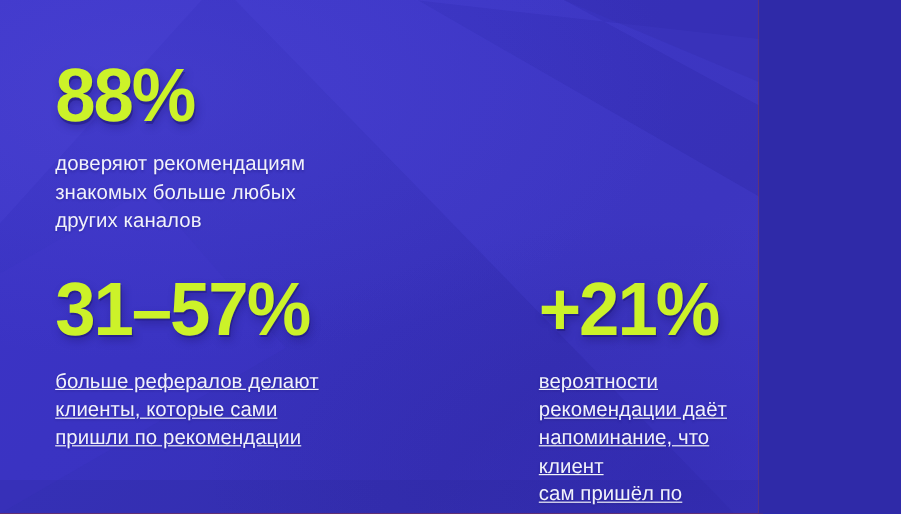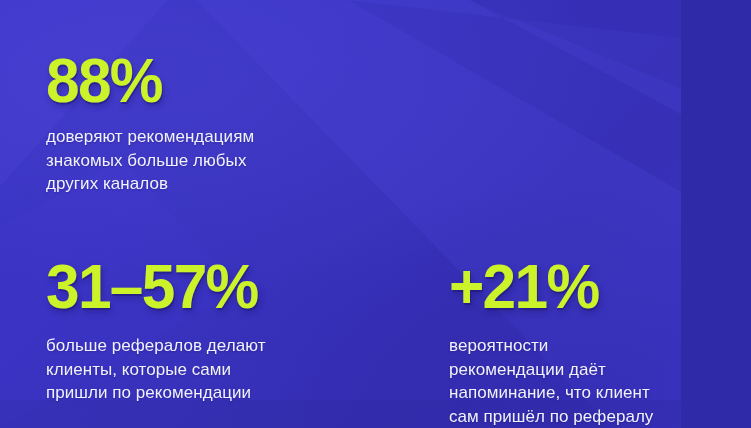--- a/index.html
+++ b/index.html
@@ -3,21 +3,21 @@
 <meta charset="utf-8">
 <style>
   html, body {
     margin: 0;
     padding: 0;
     background: #2f2aa8;
   }
 
   #stage {
     position: relative;
-    width: 681px;
+    width: 632px;
     height: 428px;
     overflow: hidden;
     background: #c2410c;
     font-family: "Liberation Sans", "DejaVu Sans", sans-serif;
     -webkit-font-smoothing: antialiased;
   }
 
   
   .bg-base {
     position: absolute;
@@ -49,21 +49,21 @@
   }
 
   .stat {
     position: absolute;
   }
 
   .stat-col-left  { left: 46px; }
   .stat-col-right { left: 449px; }
 
   .stat-row-top    { top: 48px; }
-  .stat-row-bottom { top: 226px; margin-top: 28px; }
+  .stat-row-bottom { top: 226px; }
 
   .stat-number {
     display: block;
     color: #ccf229;
     font-size: 63px;
     line-height: 64px;
     font-weight: 700;
     letter-spacing: -1.8px;
     font-stretch: condensed;
     white-space: nowrap;
@@ -81,20 +81,21 @@
     font-size: 17px;
     line-height: 23.5px;
     font-weight: 400;
     letter-spacing: 0.05px;
     white-space: pre-line;
     text-shadow: 0 1px 2px rgba(24, 18, 104, 0.30);
   }
 
   .stat-row-bottom .stat-caption {
     margin-top: 16px;
+    text-decoration: underline;
   }
 </style>
 </head>
 <body>
 
 <div id="stage">
 
   <div class="bg-base"></div>
 
   <svg class="bg-svg" viewBox="0 0 751 428" preserveAspectRatio="none">

